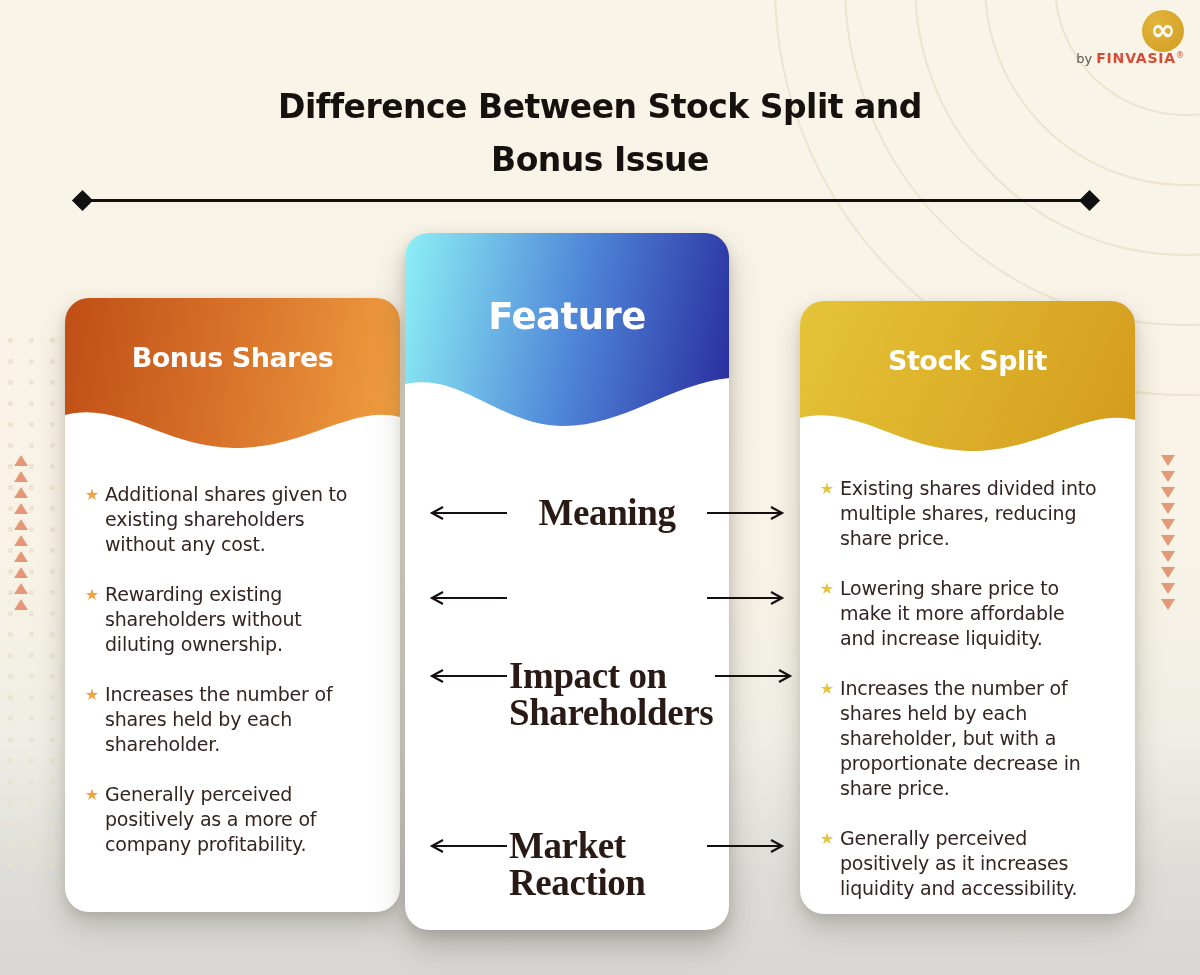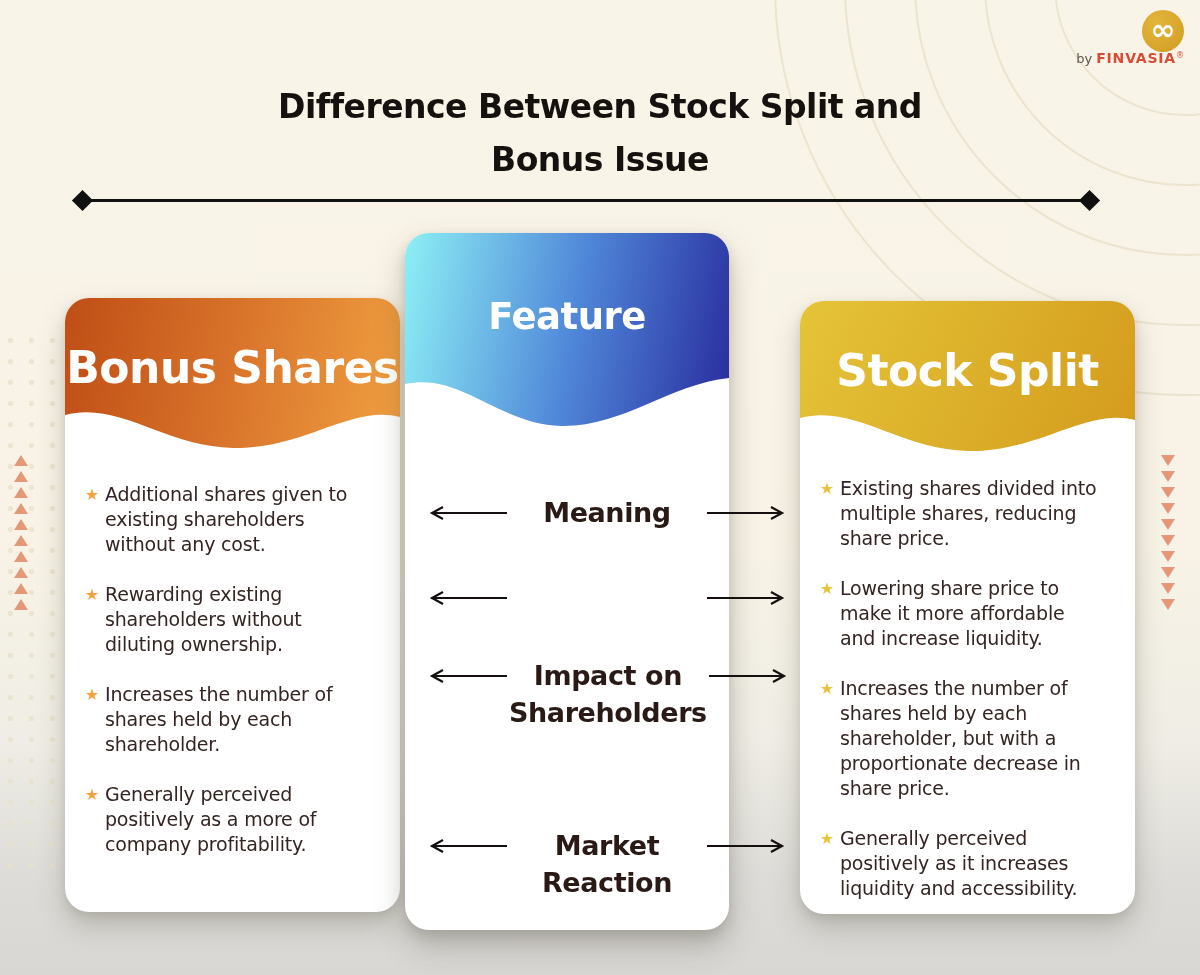--- a/index.html
+++ b/index.html
@@ -43,36 +43,36 @@
           box-shadow:0 14px 28px rgba(95,88,72,.28), 0 4px 10px rgba(95,88,72,.14); }
   .card-left  { left:65px;  top:298px; width:335px; height:614px; z-index:2; }
   .card-right { left:800px; top:295px; width:335px; height:613px; z-index:2;margin-top:6px; }
   .card-center{ left:398px; top:233px; width:324px; height:697px; z-index:3;
           box-shadow:0 16px 30px rgba(80,74,60,.30), 0 5px 12px rgba(80,74,60,.16);margin-left:7px; }
   .card-header { position:relative; height:158px; border-radius:24px 24px 0 0; }
   .card-center .card-header { height:200px; }
   .hdr-orange { background:linear-gradient(100deg,#bf4e15 0%,#d8722a 48%,#f0a041 100%); }
   .hdr-blue   { background:linear-gradient(100deg,#8df0f5 0%,#4f86d8 52%,#282b9d 100%); }
   .hdr-gold   { background:linear-gradient(115deg,#e5c438 0%,#dcb02a 50%,#d49a1c 100%); }
-  .card-title { text-align:center; padding-top:44px; font-size:44px; font-weight:bold; color:#fff; letter-spacing:-.5px; }
+  .card-title { text-align:center; padding-top:44px; font-size:27px; font-weight:bold; color:#fff; letter-spacing:-.5px; }
   .card-center .card-title { padding-top:62px; font-size:37px; }
   .wave { position:absolute; bottom:-1px; left:0; width:100%; height:58px; display:block; }
   .card-center .wave { height:62px; }
   
   .bullet-list { list-style:none; display:flex; flex-direction:column; gap:25px; padding:26px 34px 0 14px; }
   .card-right .bullet-list { padding-top:17px; }
   .bullet { display:flex; }
   .star { flex:0 0 26px; text-align:center; font-size:16px; line-height:25px; }
   .star-orange { color:#f2a23f; } .star-gold { color:#e8c43c; }
   .bullet-text { flex:1; font-size:19px; line-height:25px; color:#342522; letter-spacing:-.2px; }
   
   .feature-row { position:absolute; left:0; width:404px; display:flex; justify-content:space-between; padding:0 24px; }
   .row-label-wrap { flex:1; display:flex; justify-content:center; }
-  .row-label { display:inline-block; max-width:206px; text-align:center;
-               font-size:27px; line-height:37px; font-weight:bold; color:#2a1a16; letter-spacing:-.4px; }
+  .row-label { display:inline-block; max-width:206px; text-align:left;
+               font-size:37px; line-height:37px; font-weight:bold; color:#2a1a16; letter-spacing:-.4px;font-family:Liberation Serif, serif; }
   .arrow-svg { margin-top:10px; flex:0 0 auto; }
 </style>
 </head>
 <body>
 
 <div class="canvas">
 
   <svg class="bg-arcs" width="430" height="560">
     <g fill="none" stroke="#ece4cf" stroke-width="2">
       <circle cx="415" cy="-15" r="130"></circle>

